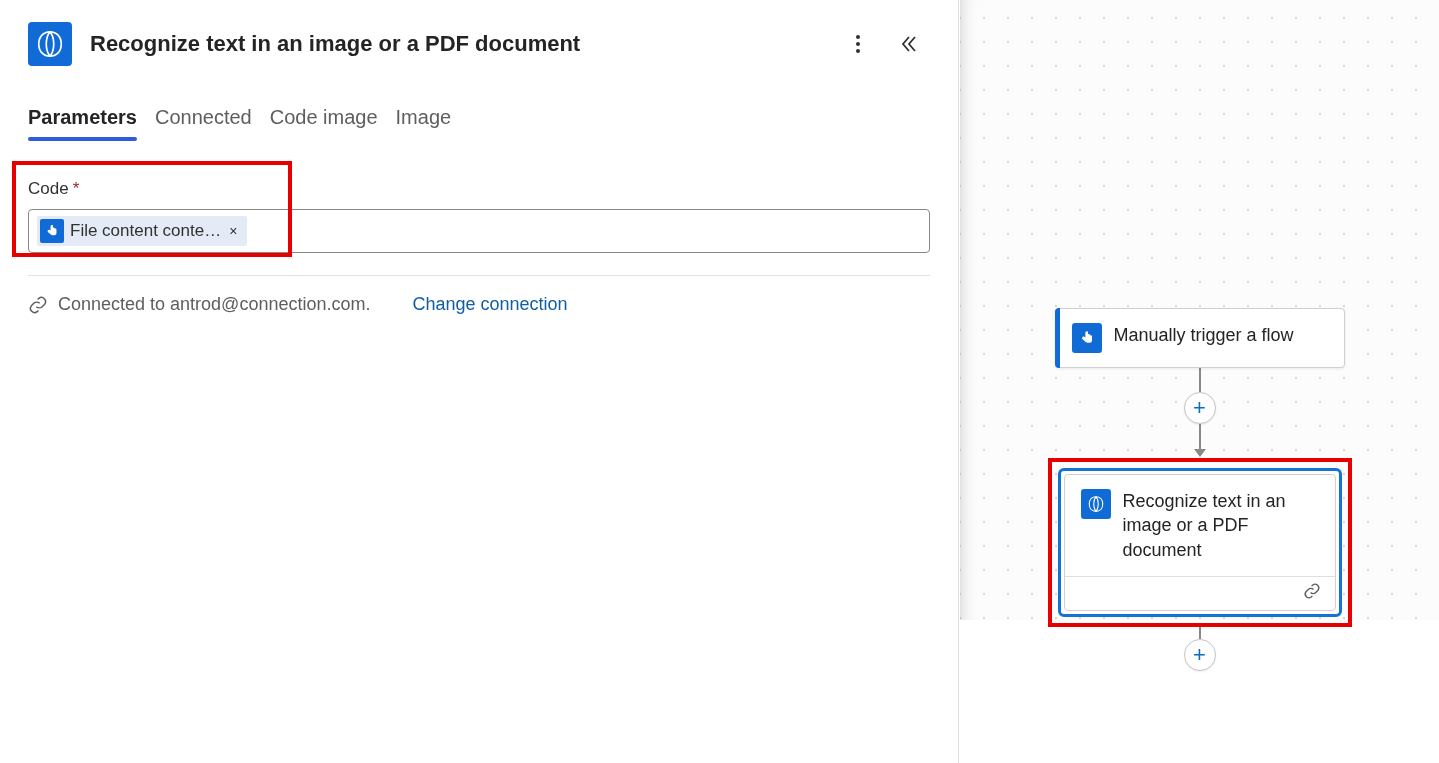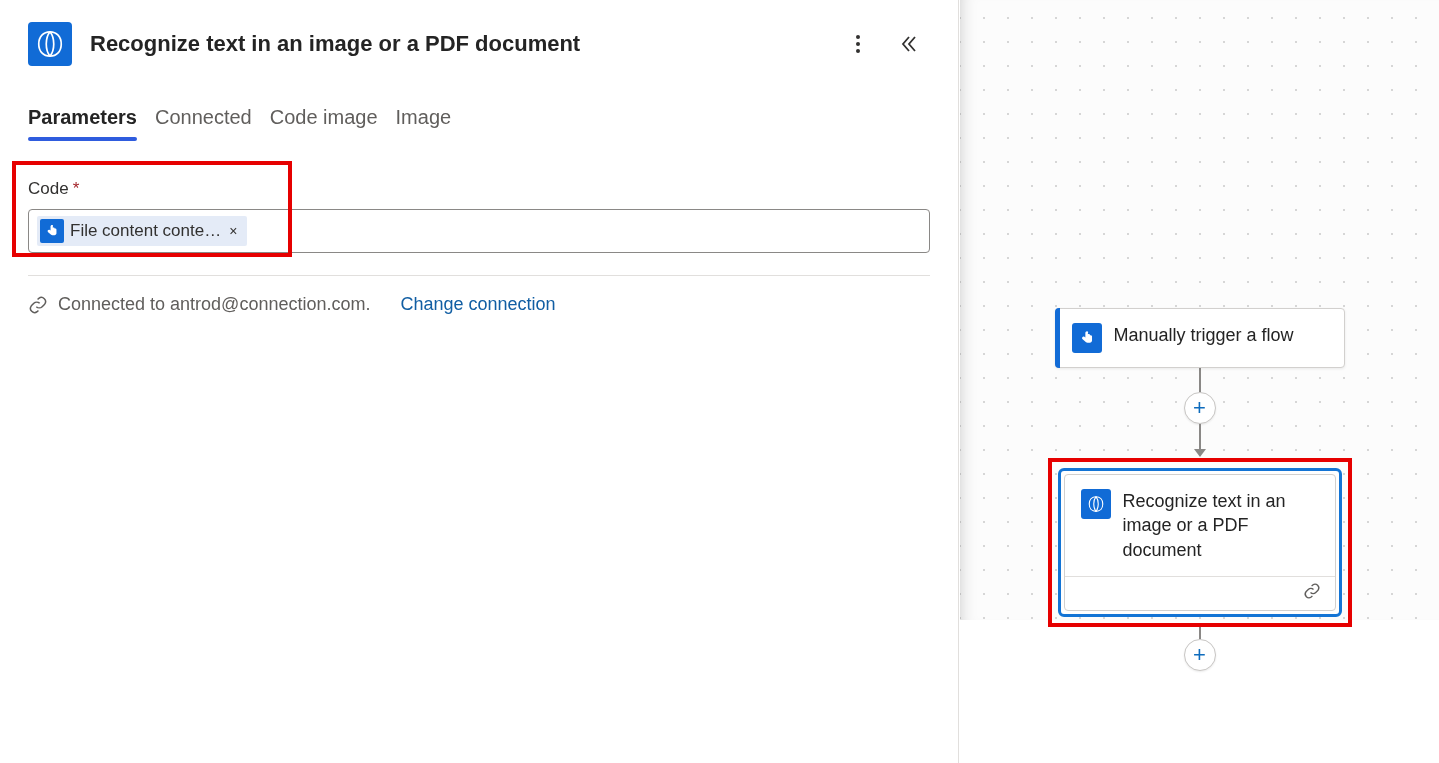--- a/index.html
+++ b/index.html
@@ -111,21 +111,21 @@
 
   .conn-row {
     display: flex;
     align-items: center;
     gap: 10px;
     padding: 18px 28px 0 28px;
     font-size: 18px;
     color: #605e5c;
   }
   .link-icon-wrap { display:flex; align-items:center; }
-  .conn-row a { color: #115ea3; text-decoration: none; cursor: pointer; margin-left: 20px; }
+  .conn-row a { color: #115ea3; text-decoration: none; cursor: pointer; margin-left: 32px; }
 
   
   .canvas {
     position: absolute;
     left: 960px; top: 0;
     width: 479px; height: 620px;
     background-color: #fcfcfc;
     background-image: radial-gradient(#d6d6d6 1px, transparent 1px);
     background-size: 24px 24px;
     background-position: 12px 6px;

